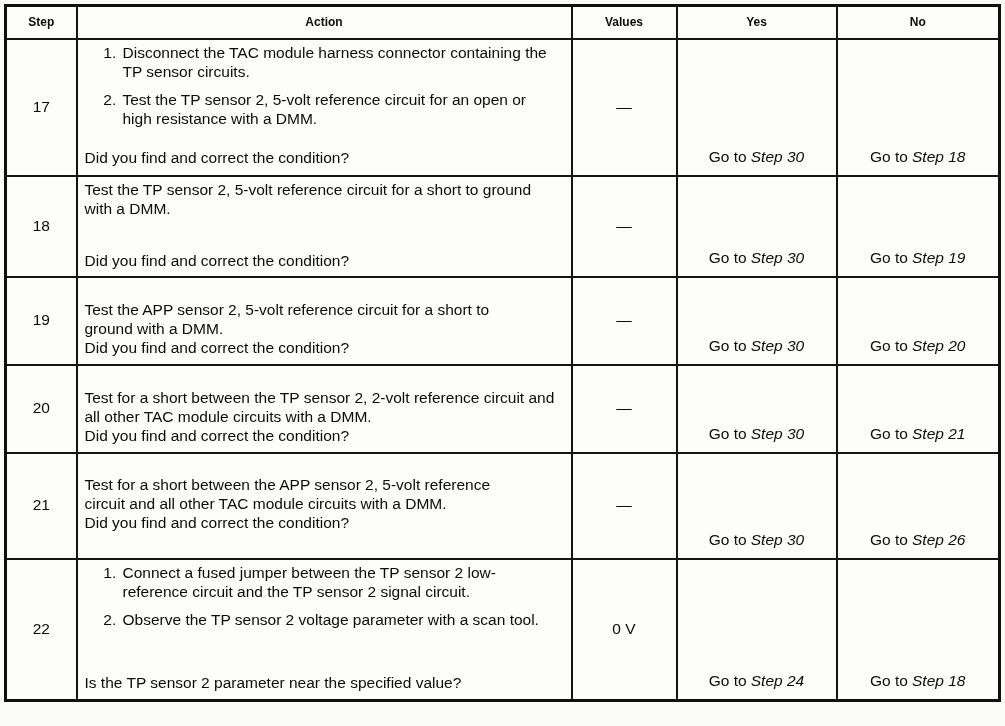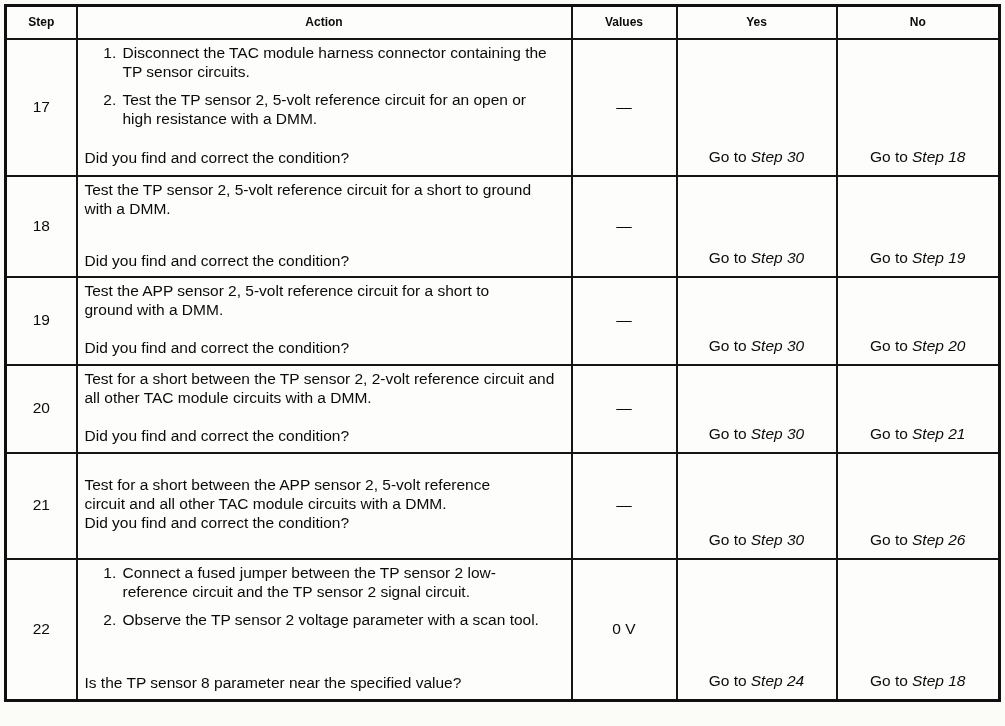--- a/index.html
+++ b/index.html
@@ -70,21 +70,21 @@
   }
   tr.h58  { height: 58px; }
   tr.h137 { height: 137px; }
   tr.h72  { height: 72px; }
   tr.h88  { height: 88px; }
   tr.h106 { height: 106px; }
   tr.h142 { height: 142px; }
   tr.h58  .aw { min-height: 46px; }
   tr.h137 .aw { min-height: 124px; }
   tr.h72  .aw { min-height: 60px; gap: 33px; }
-  tr.h88  .aw { min-height: 76px; }
+  tr.h88  .aw { min-height: 76px; justify-content: flex-end; }
   tr.h106 .aw { min-height: 93px; justify-content: center; }
   tr.h142 .aw { min-height: 129px; gap: 36px; }
 
   .txt { max-width: 472px; }
   .txt.narrow  { max-width: 432px; }
   .txt.narrow2 { max-width: 440px; }
   ol.steps {
     margin: 0;
     padding-left: 36px;
     max-width: 430px;
@@ -213,21 +213,21 @@
       </tr>
 
       <tr class="h142">
         <td class="step">22</td>
         <td class="action">
           <div class="aw">
             <ol class="steps">
               <li>Connect a fused jumper between the TP sensor 2 low-reference circuit and the TP sensor 2 signal circuit.</li>
               <li>Observe the TP sensor 2 voltage parameter with a scan tool.</li>
             </ol>
-            <div class="question">Is the TP sensor 8 parameter near the specified value?</div>
+            <div class="question">Is the TP sensor 2 parameter near the specified value?</div>
           </div>
         </td>
         <td class="values">0 V</td>
         <td class="yes">
           <span>Go to</span><span class="step-ref">Step 24</span>
         </td>
         <td class="no">
           <span>Go to</span><span class="step-ref">Step 18</span>
         </td>
       </tr>

